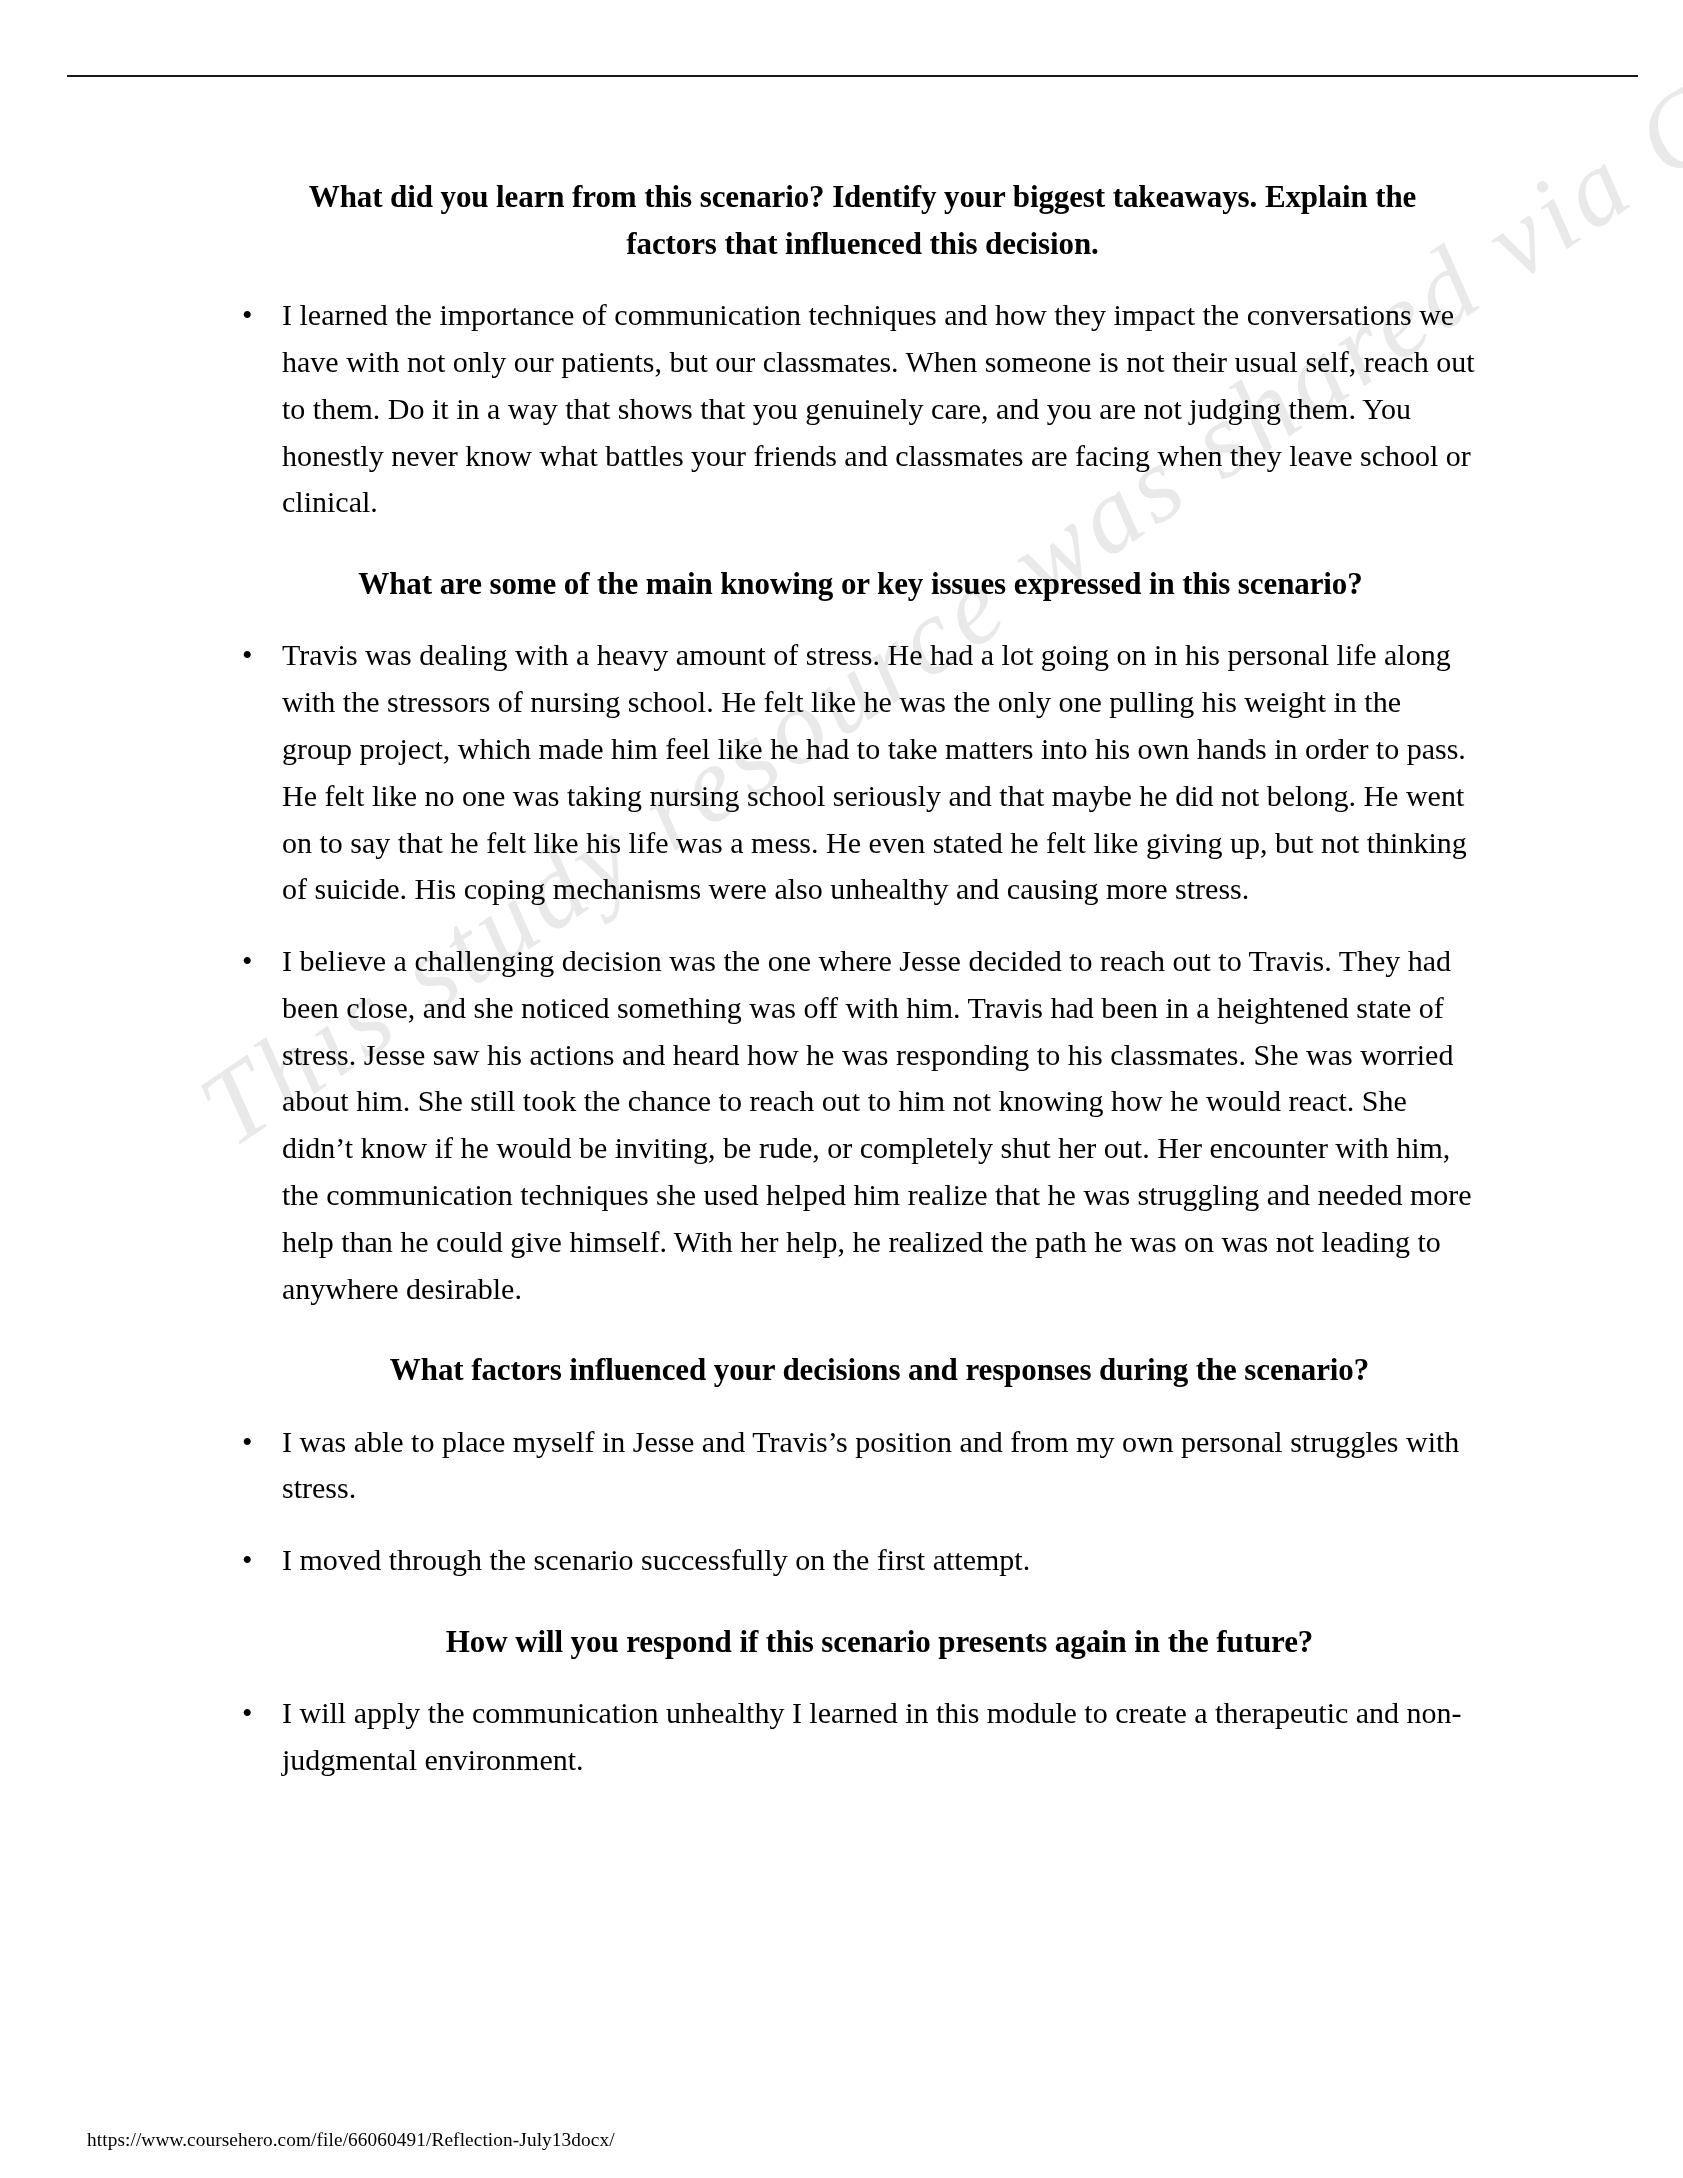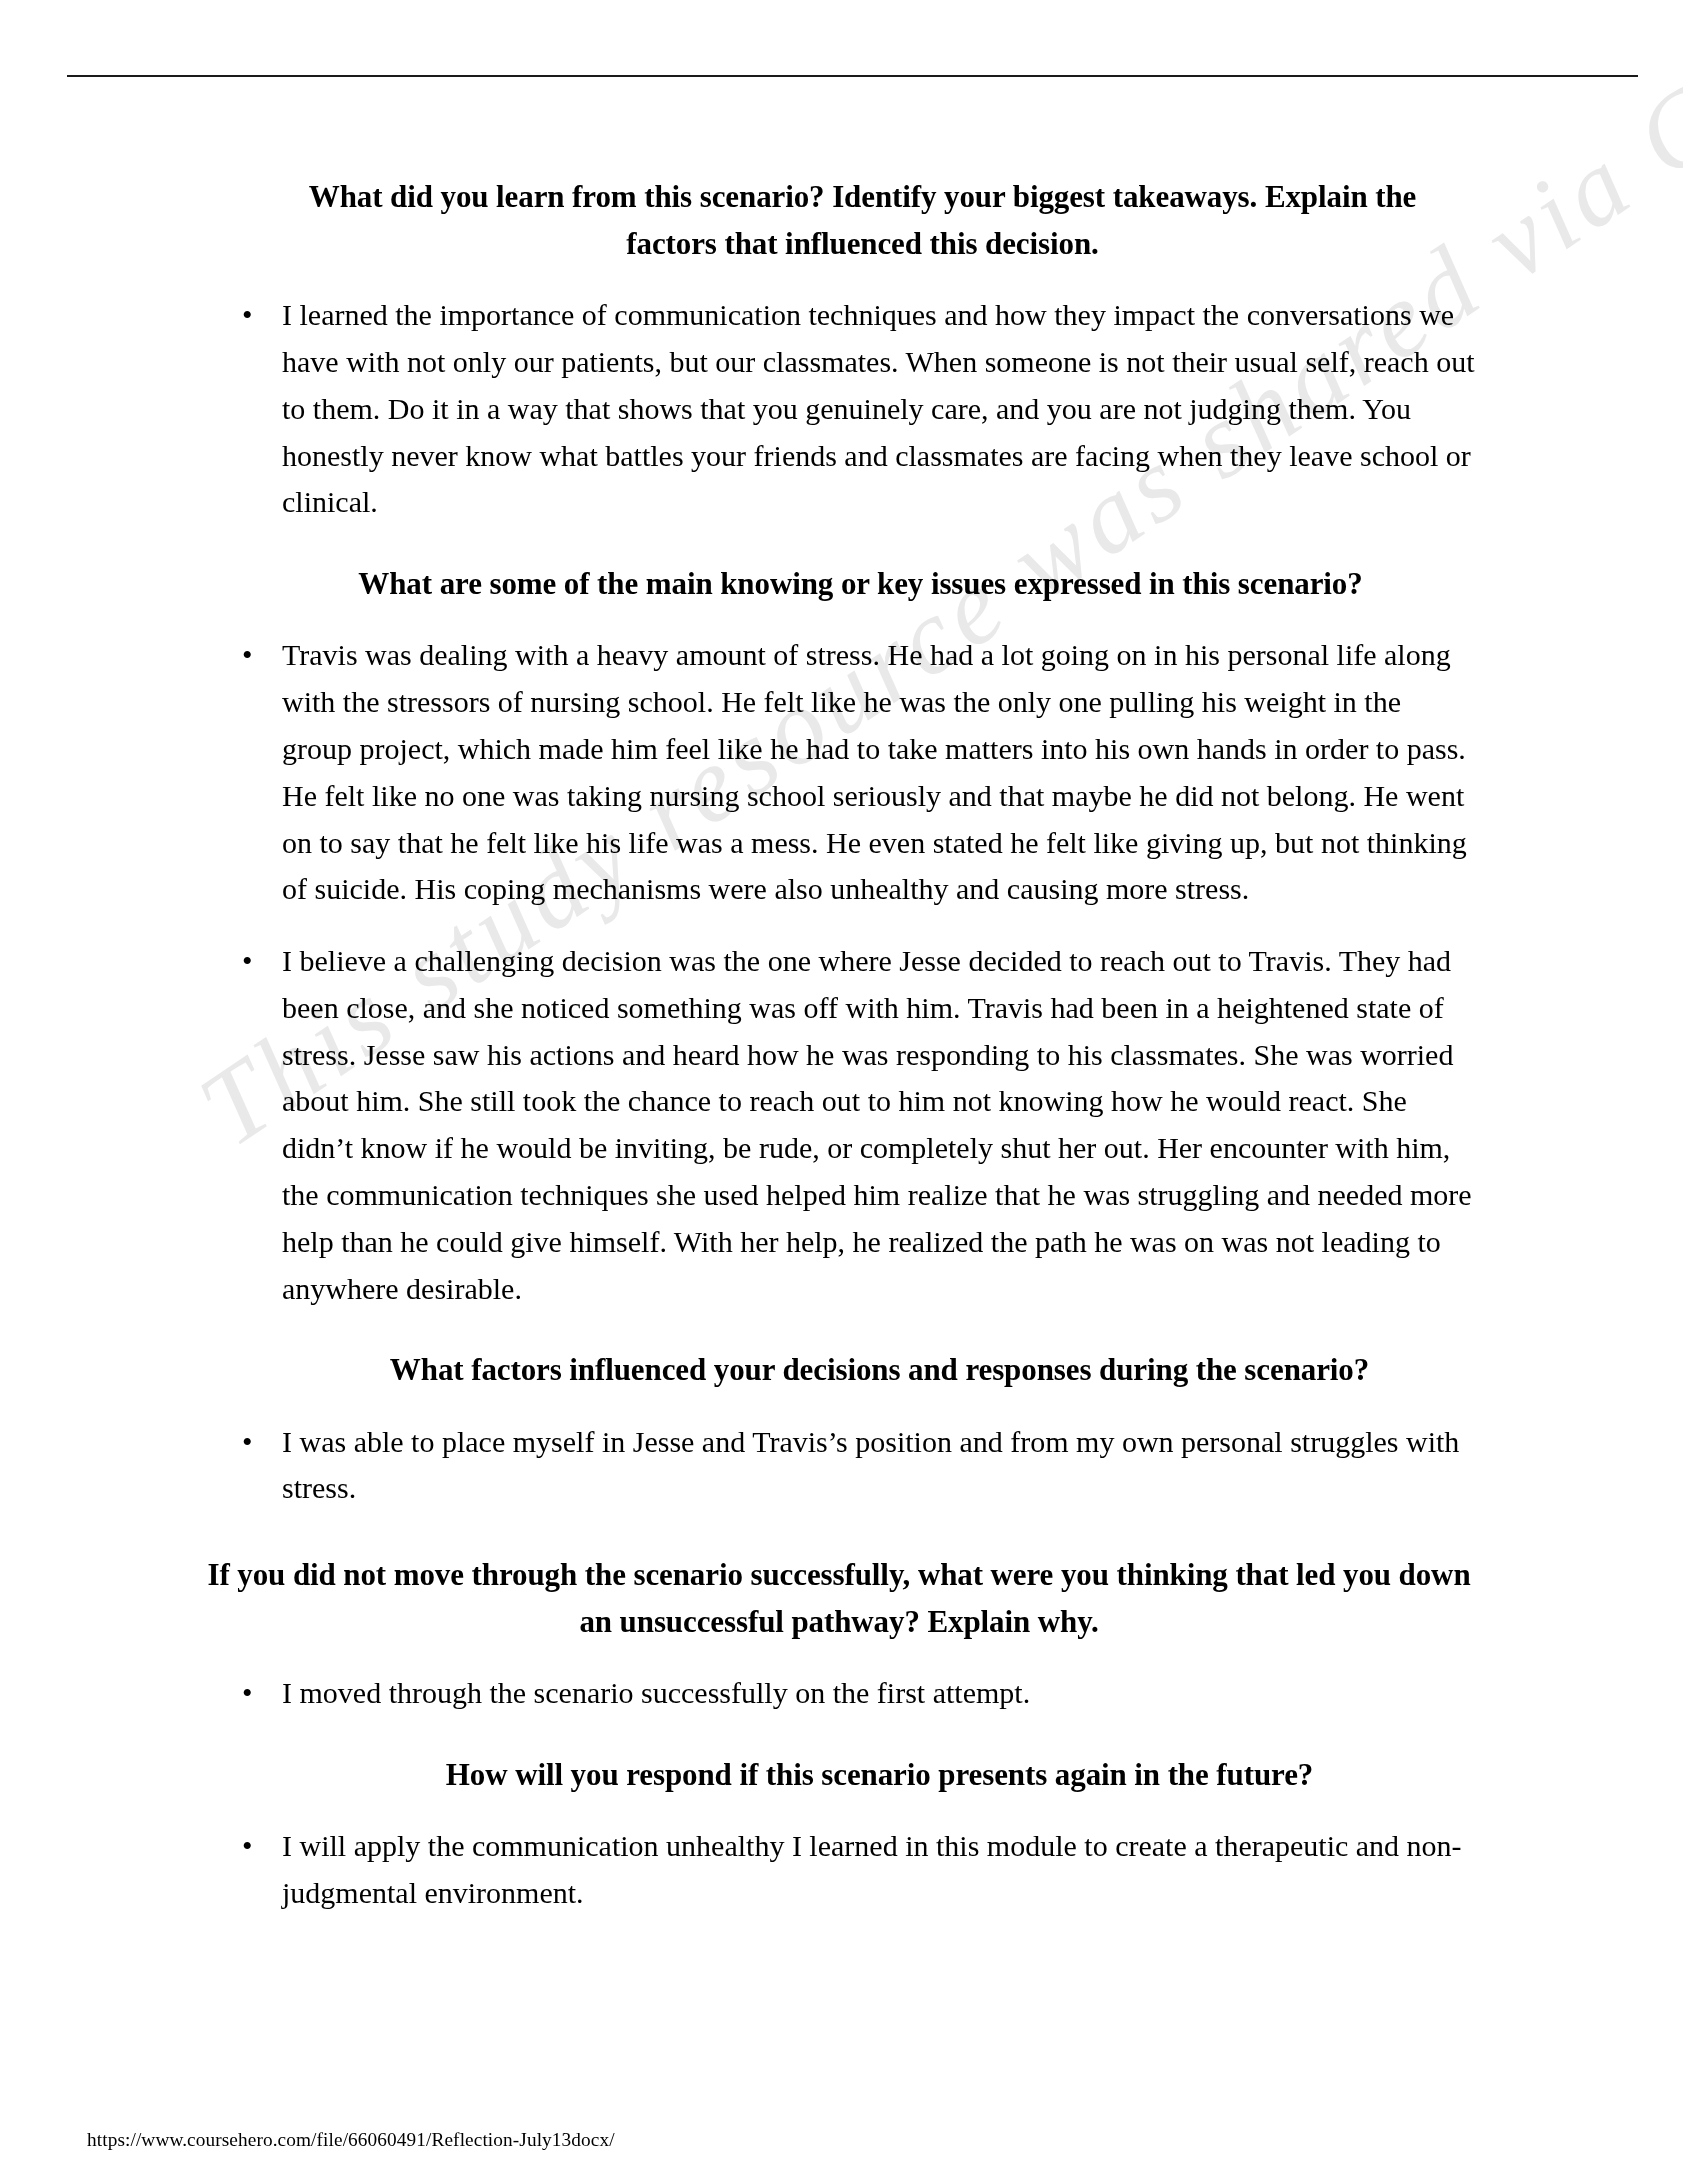--- a/index.html
+++ b/index.html
@@ -155,21 +155,20 @@
 
     <div>
       <p class="q-heading pad-top-md inset-3">What factors influenced your decisions and responses during the scenario?</p>
       <div class="bullet-row">
         <span class="bullet-dot">•</span>
         <span class="bullet-body">I was able to place myself in Jesse and Travis’s position and from my own personal struggles with stress.</span>
       </div>
     </div>
 
     <div>
-      <p class="q-heading pad-top-lg">If you did not move through the scenario successfully, what were you thinking that led you down an unsuccessful pathway? Explain why.</p>
       <div class="bullet-row">
         <span class="bullet-dot">•</span>
         <span class="bullet-body">I moved through the scenario successfully on the first attempt.</span>
       </div>
     </div>
 
     <div>
       <p class="q-heading pad-top-md inset-3">How will you respond if this scenario presents again in the future?</p>
       <div class="bullet-row">
         <span class="bullet-dot">•</span>

